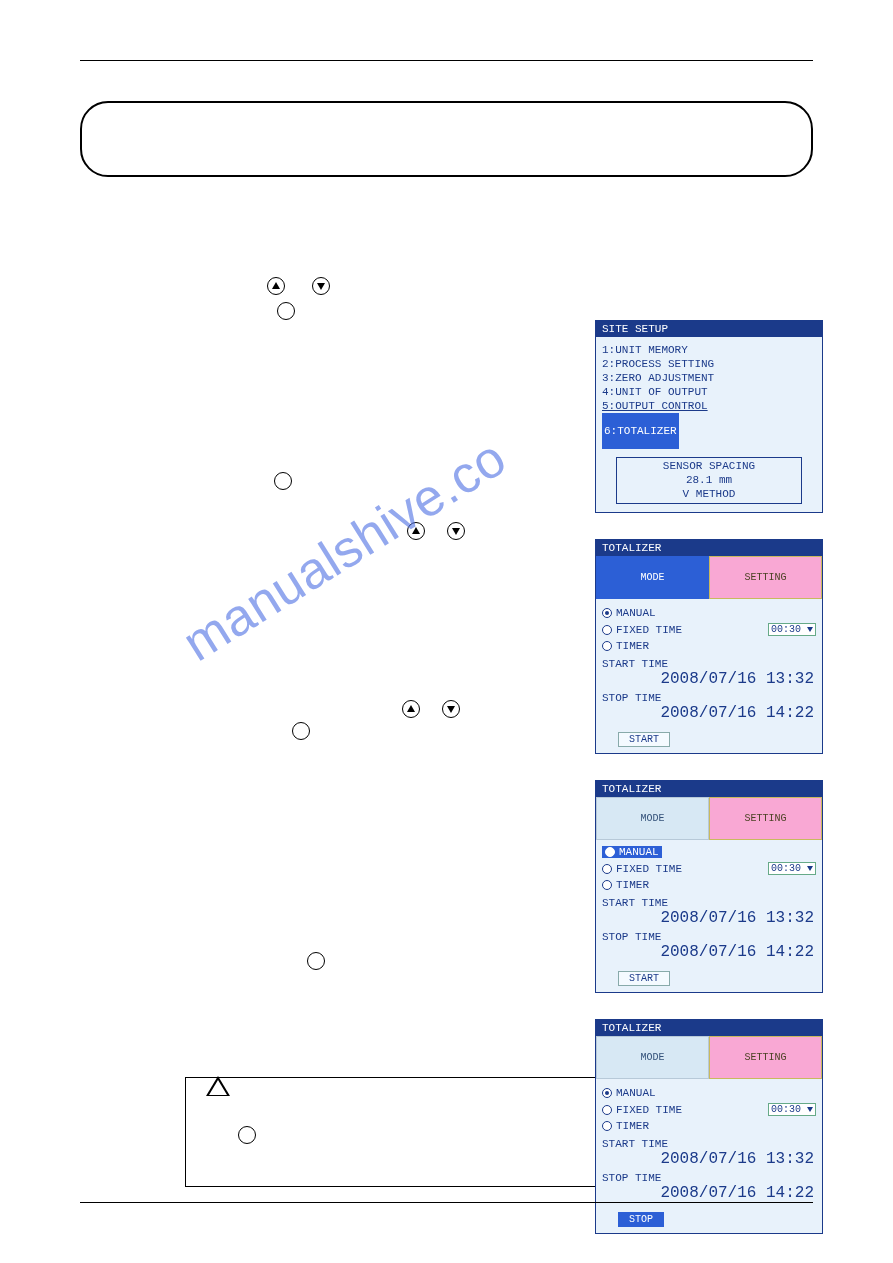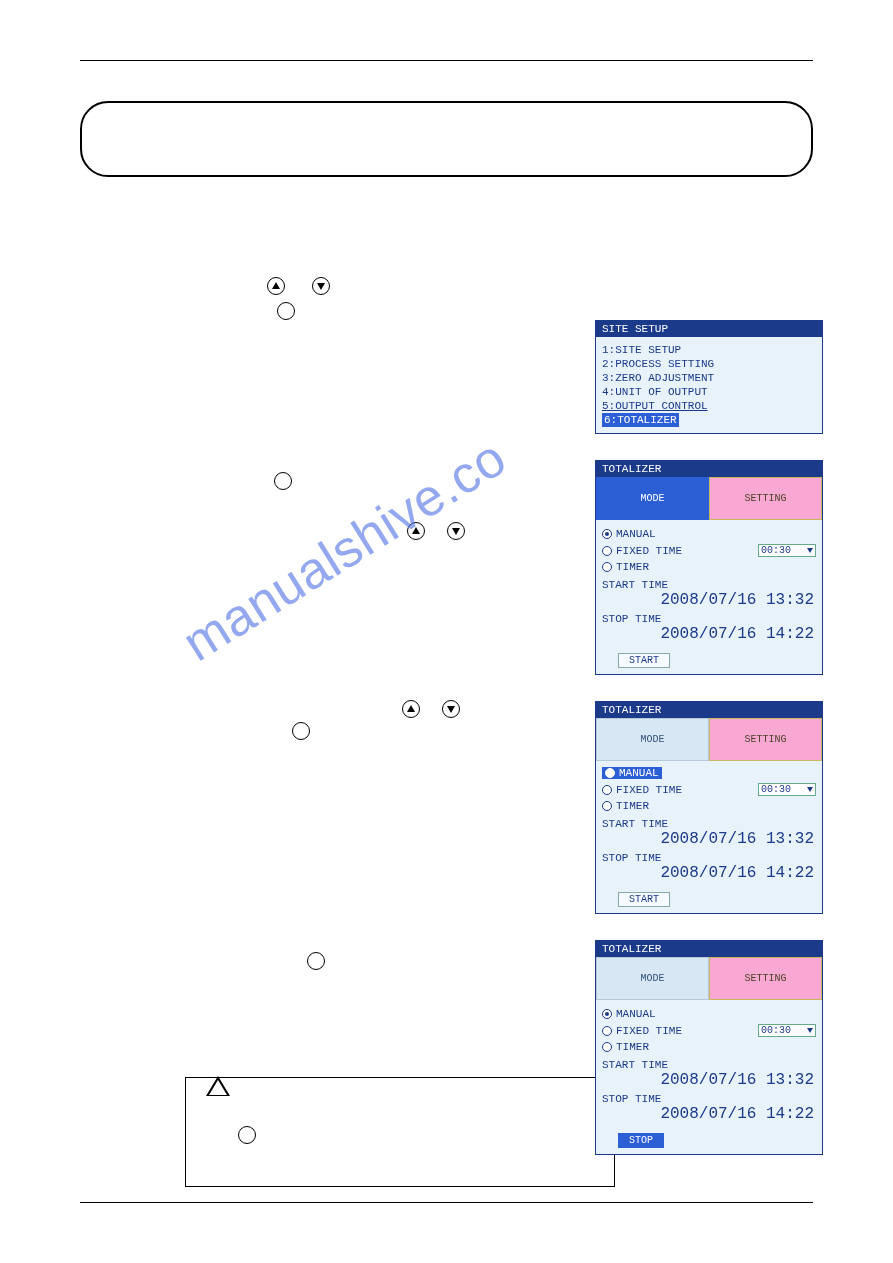--- a/index.html
+++ b/index.html
@@ -101,21 +101,21 @@
   }
   .screen-title {
     background: #1b3a8a;
     color: #fff;
     padding: 2px 6px;
     font-size: 11px;
   }
   .screen-body { padding: 6px; }
   .menu-line { color: #1b3a8a; padding: 1px 0; }
   .menu-line.uline { text-decoration: underline; }
-  .menu-line.hilite { background: #2c5fd6; color: #fff; display: inline-block; padding: 1px 2px; }
+  .menu-line.hilite { background: #2c5fd6; color: #fff; display: inline-block; padding: 12px 2px; }
   .sensor-box {
     border: 1px solid #1b3a8a;
     text-align: center;
     margin: 8px 14px 2px 14px;
     padding: 2px 0;
     color: #1b3a8a;
     line-height: 1.25;
   }
 
   
@@ -139,21 +139,21 @@
   }
   .radio.on::after {
     content: ""; position: absolute; left: 2px; top: 2px; width: 4px; height: 4px; background: #1b3a8a; border-radius: 50%;
   }
   .row-hilite { background: #2c5fd6; color: #fff; padding: 0 3px; display: inline-flex; align-items:center; gap:4px; }
   .row-hilite .radio { border-color: #fff; }
   .row-hilite .radio.on::after { background: #fff; }
   .time-box {
     border: 1px solid #6a8; background: #fff; font-size: 10px; padding: 0 2px;
     color:#1b3a8a;
-    display: inline-flex; align-items:center; gap:16px;
+    display: inline-flex; align-items:center; gap:6px;
   }
   .dd-arrow {
     display:inline-block; width:0;height:0;
     border-left:3px solid transparent;border-right:3px solid transparent;border-top:5px solid #1b3a8a;
   }
   .sec-label { color:#1b3a8a; padding-top:4px; }
   .ts { text-align: right; color:#1b3a8a; font-size:16px; padding-right:2px; }
 
   .bottom-btn {
     margin-top: 10px;
@@ -216,26 +216,31 @@
   </div>
 </div>
 
 <div class="watermark">manualshive.co</div>
 
 <div class="screens-col">
 
   <div class="screen">
     <div class="screen-title">SITE SETUP</div>
     <div class="screen-body">
-      <div class="menu-line">1:SITE SETUP</div>
+      <div class="menu-line">1:UNIT MEMORY</div>
       <div class="menu-line">2:PROCESS SETTING</div>
       <div class="menu-line">3:ZERO ADJUSTMENT</div>
       <div class="menu-line">4:UNIT OF OUTPUT</div>
       <div class="menu-line uline">5:OUTPUT CONTROL</div>
       <div><span class="menu-line hilite">6:TOTALIZER</span></div>
+      <div class="sensor-box">
+        <div>SENSOR SPACING</div>
+        <div>28.1 mm</div>
+        <div>V METHOD</div>
+      </div>
     </div>
   </div>
 
   <div class="screen">
     <div class="screen-title">TOTALIZER</div>
     <div class="tabs">
       <div class="tab active">MODE</div>
       <div class="tab setting">SETTING</div>
     </div>
     <div class="screen-body">

